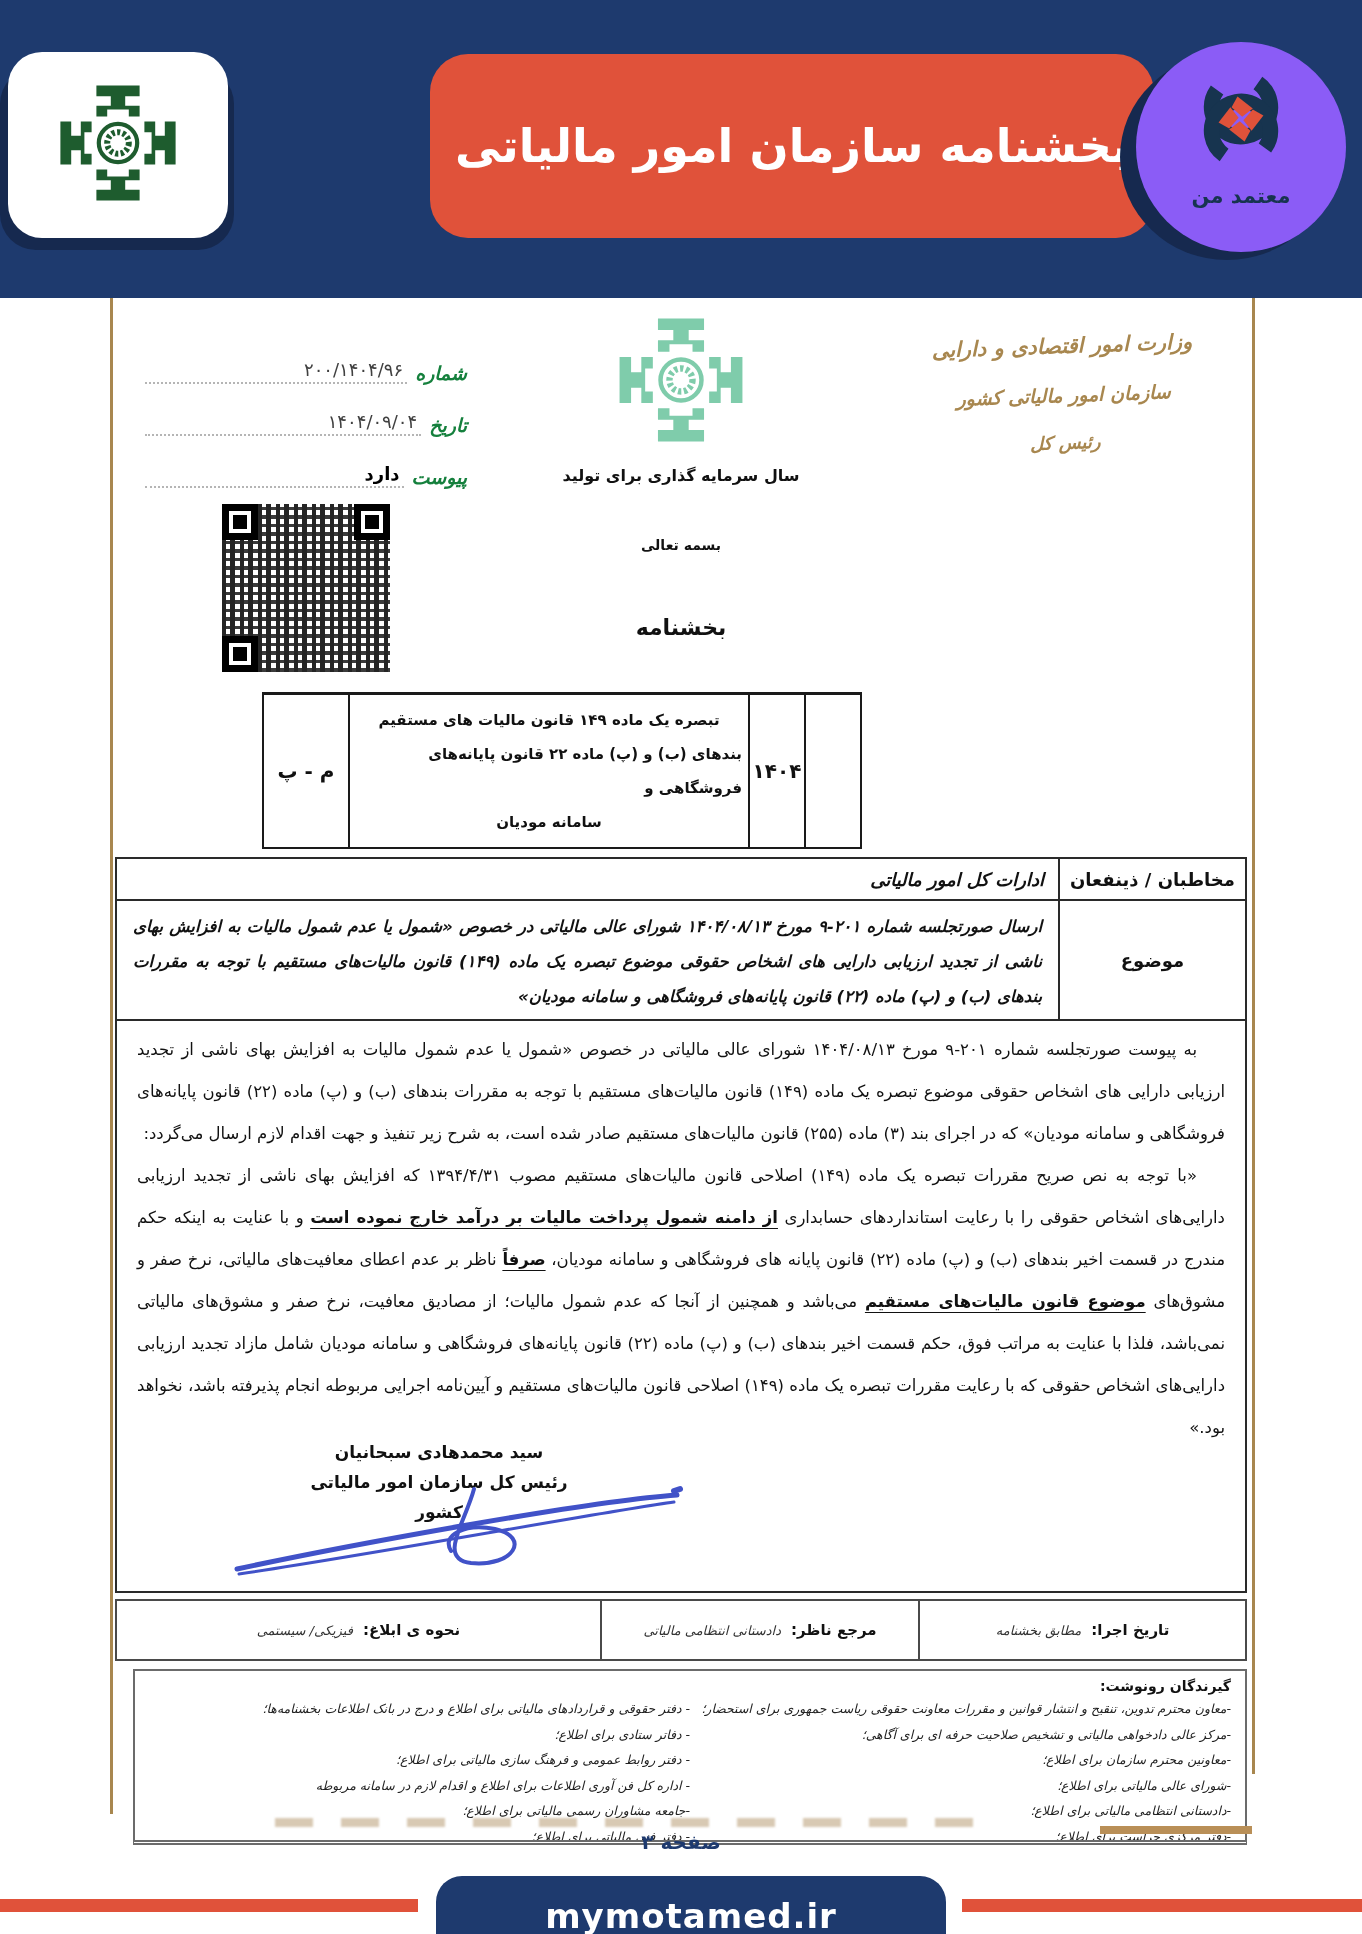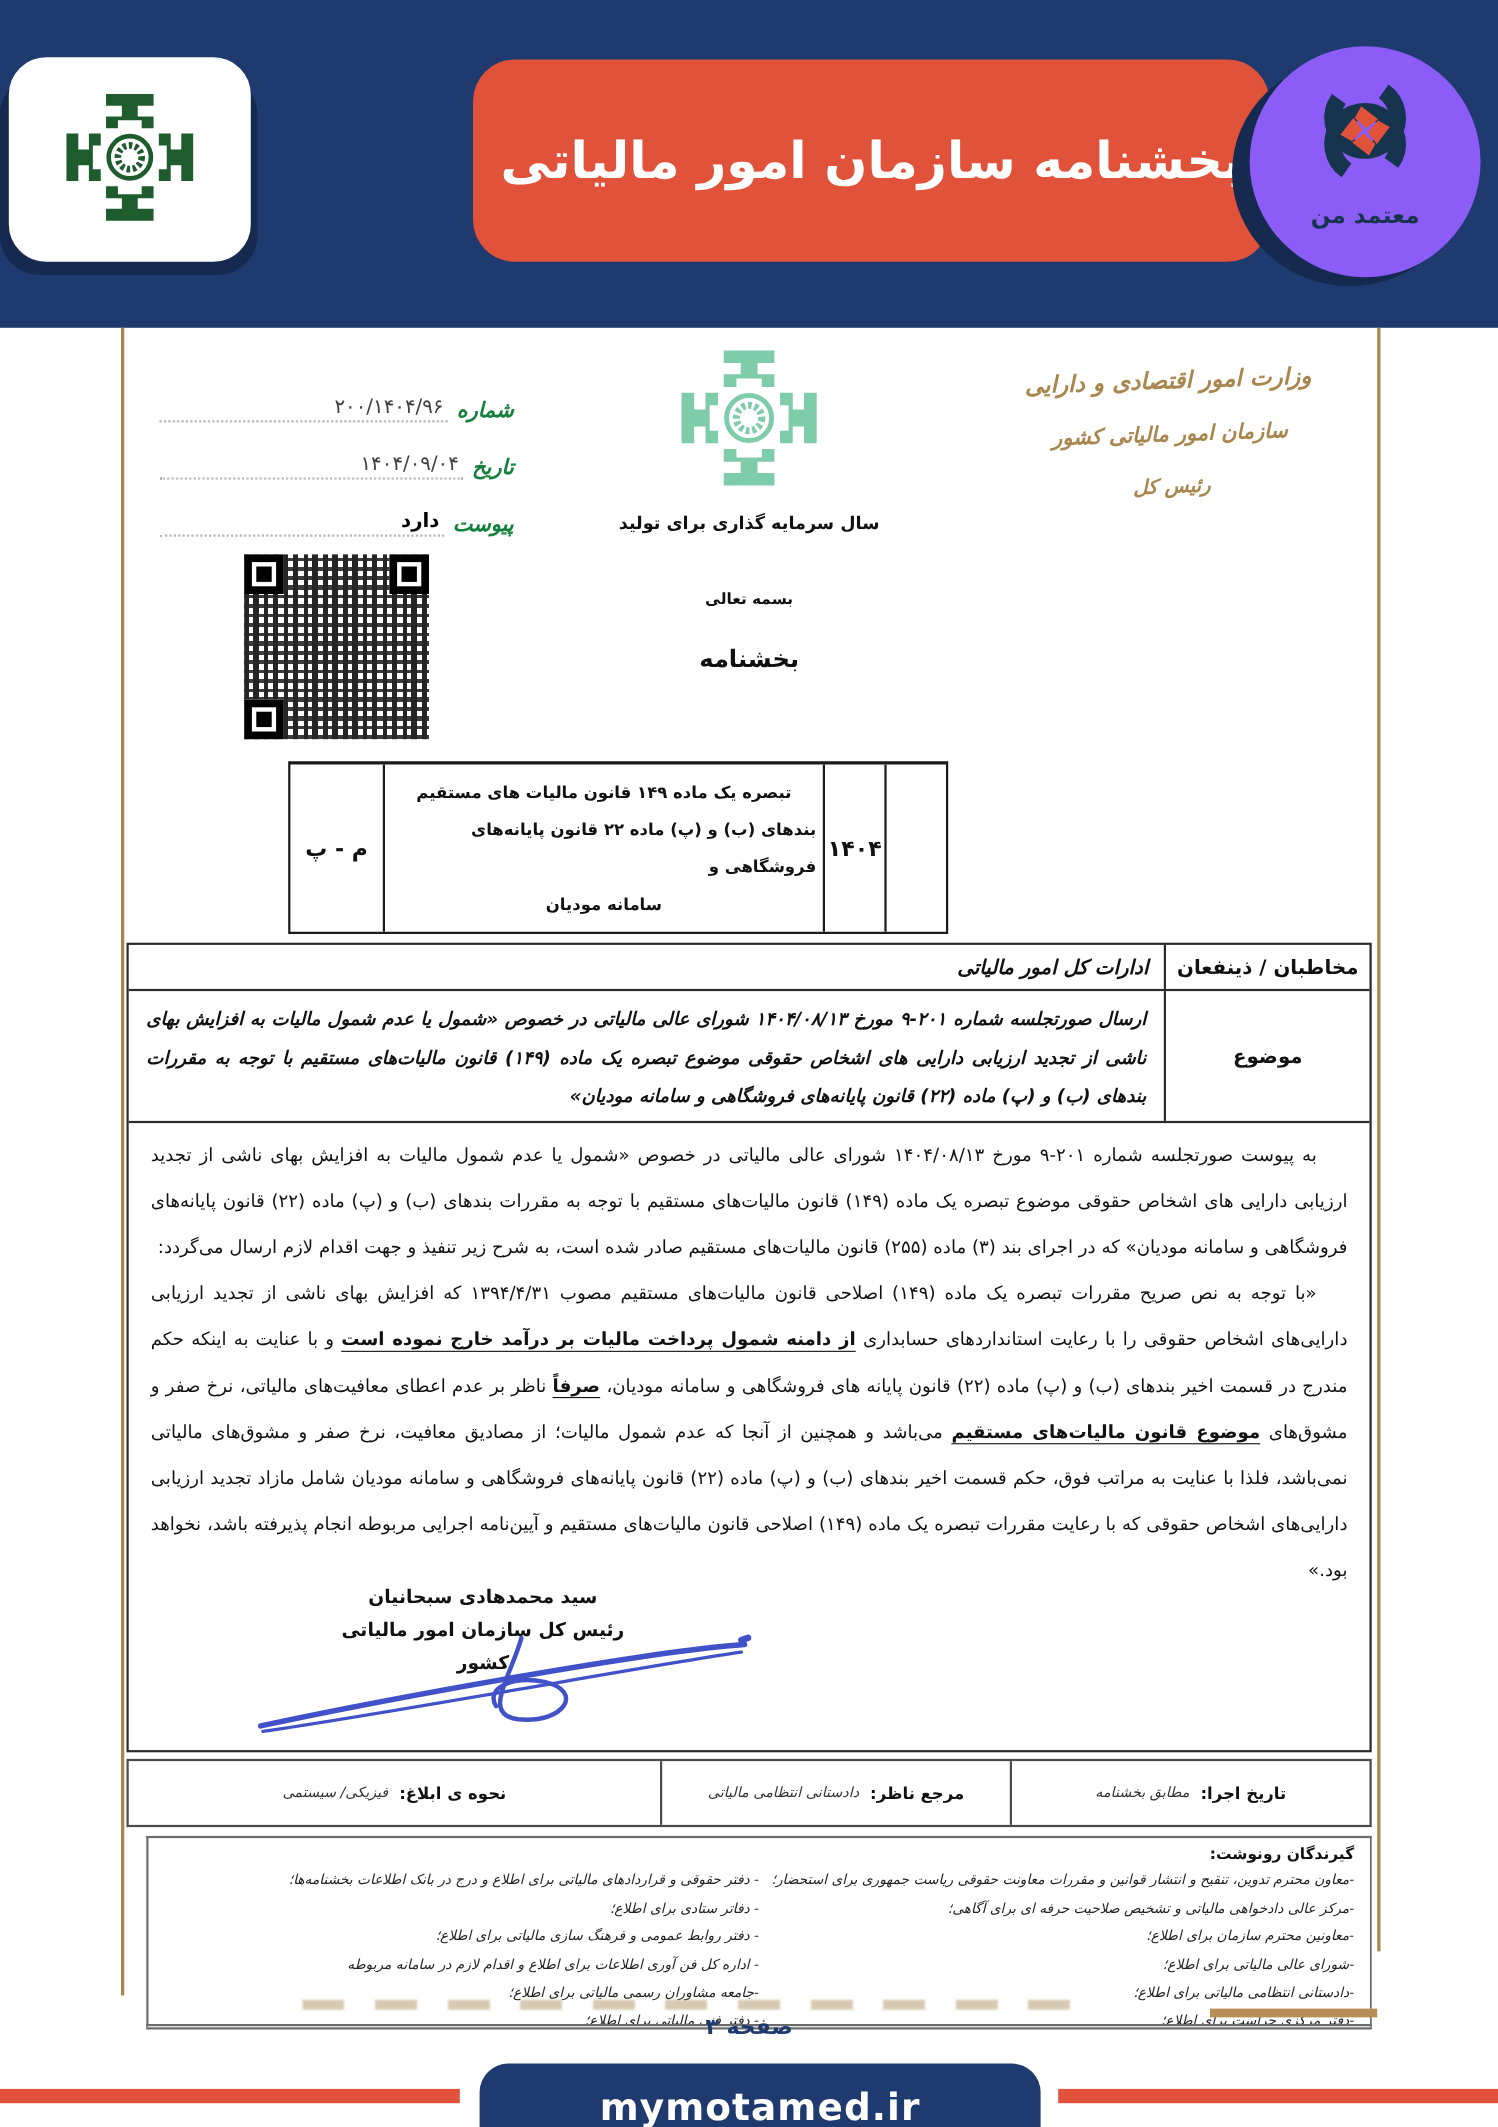--- a/index.html
+++ b/index.html
@@ -36,21 +36,21 @@
   
   .letterhead { display:grid; grid-template-columns:360px 1fr 360px; min-height:360px; }
   .ministry { text-align:center; padding-top:22px; color:#a8874f; transform:rotate(-2deg); }
   .ministry .m1 { font-size:21px; font-style:italic; font-weight:bold; margin-bottom:26px; }
   .ministry .m2 { font-size:19px; font-style:italic; font-weight:bold; margin-bottom:26px; }
   .ministry .m3 { font-size:18px; font-style:italic; font-weight:bold; }
   .center-col { text-align:center; }
   .emblem { display:block; margin:4px auto 0; }
   .slogan { font-weight:bold; font-size:16px; margin-top:18px; }
   .bismillah { font-weight:bold; font-size:14px; margin-top:52px; }
-  .doc-type { font-weight:bold; font-size:22px; margin-top:34px; }
+  .doc-type { font-weight:bold; font-size:22px; margin-top:62px; }
 
   .meta-col { padding:20px 8px 0 30px; }
   .meta-row { display:flex; align-items:flex-end; height:52px; }
   .meta-label { font-weight:bold; font-style:italic; font-size:19px; color:#15803d; padding-left:8px; white-space:nowrap; }
   .dotline { flex:1; border-bottom:2px dotted #b5b5b5; padding-bottom:2px; display:flex; justify-content:flex-start; }
   .meta-value { font-weight:normal; font-size:18px; color:#404040; direction:ltr; padding:0 4px; }
   .meta-value-fa { font-weight:bold; font-size:18px; color:#000; padding:0 4px; }
 
   
   .qr { position:relative; width:168px; height:168px; background:#fff; margin:16px auto 0; }

